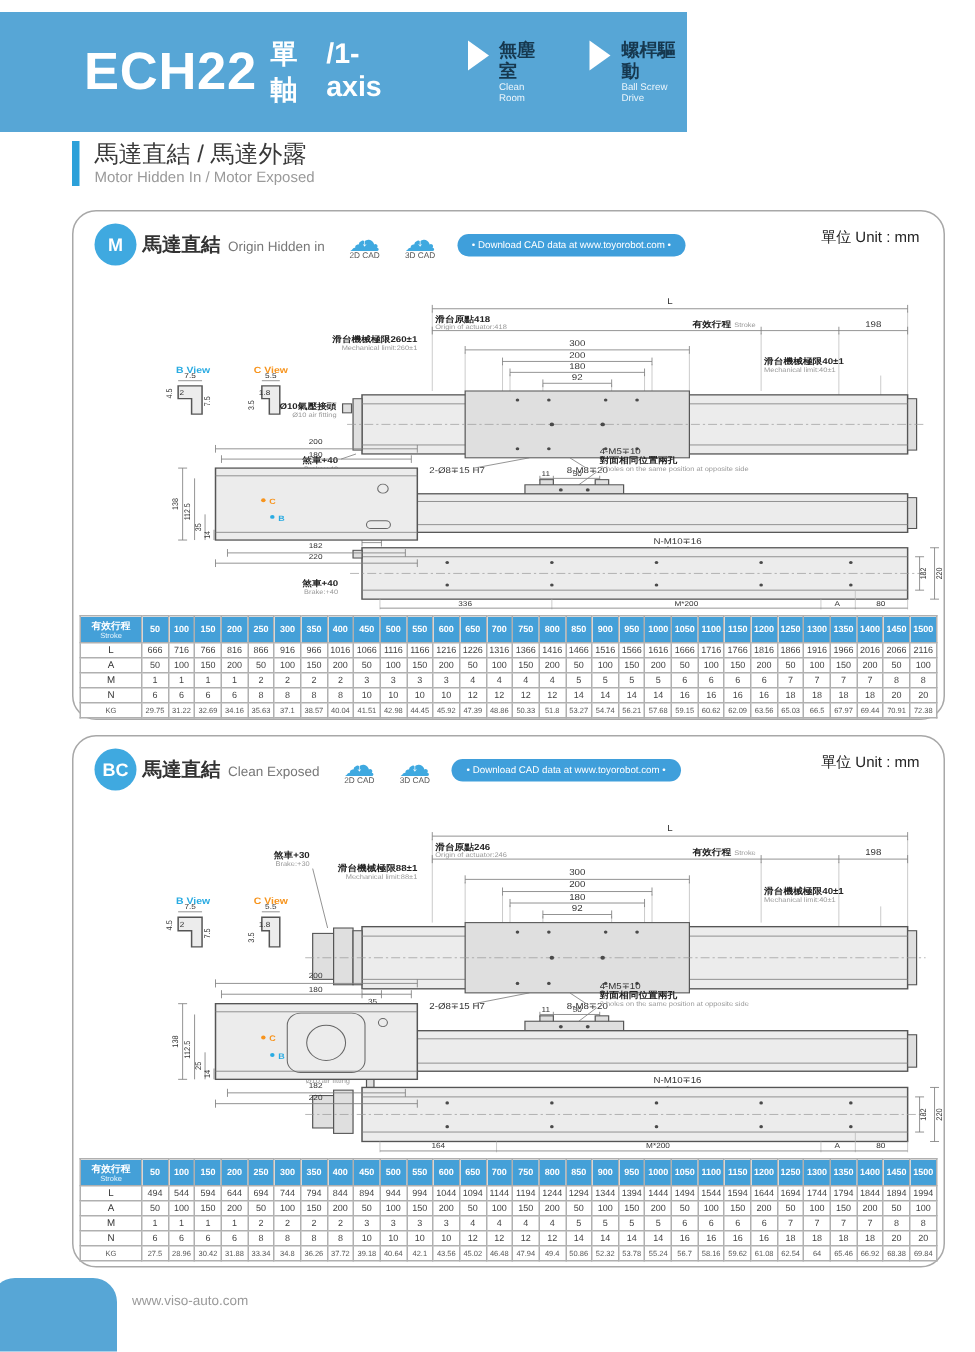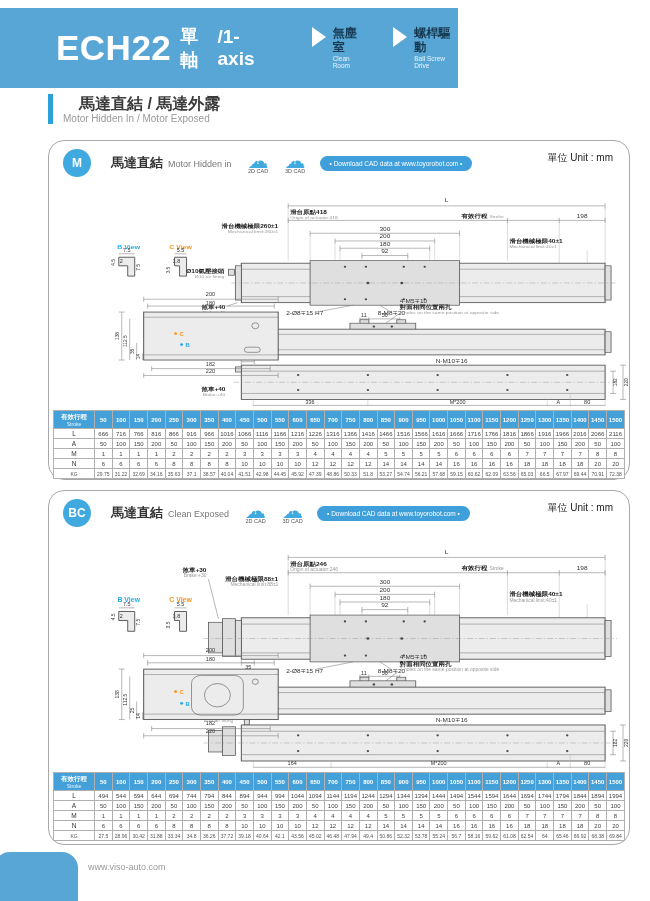--- a/index.html
+++ b/index.html
@@ -11,30 +11,30 @@
   .banner .axis-zh{color:#fff;font-weight:bold;font-size:18px;margin-left:9px;}
   .banner .axis-en{color:#fff;font-size:19px;margin-left:3px;font-weight:700;}
   .badges{display:flex;gap:28px;margin-left:38px;}
   .badge{display:flex;align-items:flex-start;gap:7px;}
   .badge .tri{width:0;height:0;border-left:14px solid #fff;border-top:10px solid transparent;border-bottom:10px solid transparent;}
   .badge .bt .t-zh{display:block;font-size:12px;font-weight:bold;color:#16384f;line-height:1.15;}
   .badge .bt .t-en{display:block;font-size:6.5px;color:#eaf5fc;}
 
   
   .sec-title{position:absolute;left:48px;top:94px;border-left:5px solid #2ba0d9;padding-left:10px;}
-  .sec-title .zh{font-size:16px;font-weight:bold;color:#3a3a3a;line-height:1.2;margin-left:16px;}
+  .sec-title .zh{font-size:16px;font-weight:normal;color:#3a3a3a;line-height:1.2;}
   .sec-title .en{font-size:10px;color:#9a9a9a;}
 
   
   .card{position:absolute;left:48px;width:582px;border:1.5px solid #a8a8a8;border-radius:16px;background:#fff;box-sizing:border-box;}
   #card1{top:140px;height:340px;}
   #card2{top:490px;height:355px;}
   .card-head{display:flex;align-items:center;padding:8px 14px 0 14px;}
   .circle{width:28px;height:28px;border-radius:50%;background:#3fa9e0;color:#fff;font-weight:bold;font-size:12px;display:flex;align-items:center;justify-content:center;flex:0 0 auto;}
-  .ct-zh{font-size:13px;font-weight:bold;color:#333;margin-left:20px;}
+  .ct-zh{font-size:13px;font-weight:bold;color:#333;margin-left:4px;}
   .ct-en{font-size:9px;color:#777;margin-left:5px;margin-top:2px;}
   .cad{display:flex;flex-direction:column;align-items:center;margin-left:16px;cursor:pointer;}
   .cloud{font-size:21px;color:#3fa9e0;line-height:.85;position:relative;}
   .cloud .arr{position:absolute;left:50%;top:58%;transform:translate(-50%,-50%);color:#fff;font-size:9px;font-weight:bold;}
   .cad-lbl{font-size:5.5px;color:#555;margin-top:-1px;}
   .pill{background:#3f9fdb;color:#fff;font-size:6.5px;padding:4px 10px;border-radius:9px;margin-left:14px;cursor:pointer;white-space:nowrap;}
   .unit{position:absolute;right:16px;top:10px;font-size:10px;color:#222;}
 
   .draw{position:absolute;left:0;top:34px;width:582px;}
   #svg1{height:233px;}
@@ -102,21 +102,21 @@
 <div class="sec-title">
   <div class="zh">馬達直結 / 馬達外露</div>
   <div class="en">Motor Hidden In / Motor Exposed</div>
 </div>
 
 <div class="card" id="card1">
   <div class="unit">單位 Unit : mm</div>
   <div class="card-head">
     <div class="circle">M</div>
     <span class="ct-zh">馬達直結</span>
-    <span class="ct-en">Motor Hidden in</span>
+    <span class="ct-en">Origin Hidden in</span>
     <div class="cad">
       <span class="cloud">☁<span class="arr">↓</span></span>
       <span class="cad-lbl">2D CAD</span>
     </div>
     <div class="cad">
       <span class="cloud">☁<span class="arr">↓</span></span>
       <span class="cad-lbl">3D CAD</span>
     </div>
     <div class="pill">• Download CAD data at www.toyorobot.com •</div>
   </div>

